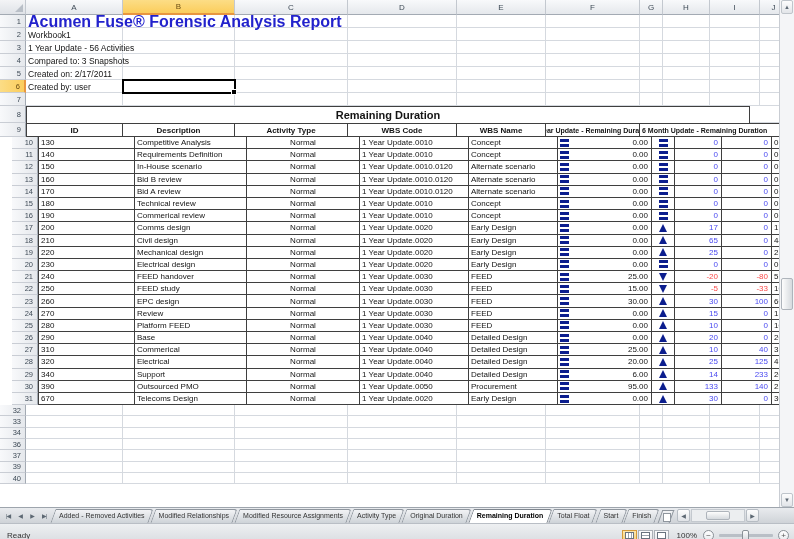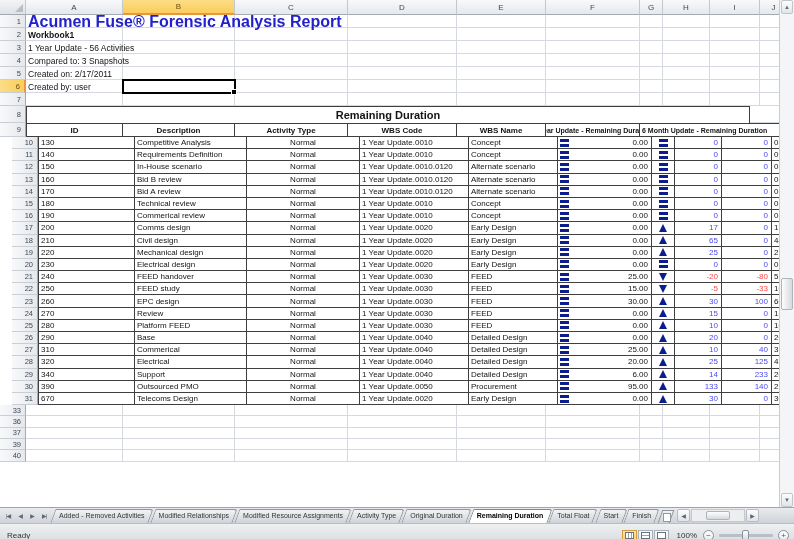--- a/index.html
+++ b/index.html
@@ -34,21 +34,21 @@
 
   .w-A{width:97px}.w-B{width:112px}.w-C{width:113px}.w-D{width:109px}.w-E{width:89px}
   .w-F{width:94px}.w-G{width:23px}.w-H{width:47px}.w-I{width:50px}.w-J{width:28px}
 
   .ec { flex:none; height:100%; border-right:1px solid #d5d9df; border-bottom:1px solid #d5d9df; }
   .r8rest { width:38px; }
 
   .rowtext { position:absolute; left:28px; top:0; height:100%; display:flex; align-items:center;
     font-size:8.5px; color:#141414; white-space:nowrap; z-index:2; }
   .rowtext.r1-title { font-size:16px; font-weight:bold; color:#2222cc; }
-  .rowtext.bold { font-weight:bold; }
+  .rowtext.bold { font-weight:normal; }
 
   .title-box { flex:none; width:724px; height:100%; background:#fff; border:1px solid #3f3f3f;
     border-bottom:none; display:flex; align-items:center; justify-content:center;
     font-size:11px; font-weight:bold; color:#141414; }
 
   .hc { flex:none; height:100%; background:#fff; border-top:1px solid #3f3f3f;
     border-right:1px solid #3f3f3f; border-bottom:1px solid #3f3f3f;
     font-size:8px; font-weight:bold; color:#141414; display:flex; align-items:center;
     justify-content:center; overflow:hidden; white-space:nowrap; }
   .hfirst { border-left:1px solid #3f3f3f; }
@@ -668,22 +668,48 @@
           <span>0.00</span>
         </div>
         <div class="dc center w-G">
           <span class="ic up"></span>
         </div>
         <div class="dc right w-H pos">30</div>
         <div class="dc right w-I pos">0</div>
         <div class="dc left w-J">30.</div>
       </div>
 
+      <div class="r r-e">
+        <div class="gut">32</div>
+        <div class="ec w-A"></div>
+        <div class="ec w-B"></div>
+        <div class="ec w-C"></div>
+        <div class="ec w-D"></div>
+        <div class="ec w-E"></div>
+        <div class="ec w-F"></div>
+        <div class="ec w-G"></div>
+        <div class="ec w-H"></div>
+        <div class="ec w-I"></div>
+        <div class="ec w-J"></div>
+      </div>
         <div class="r r-e">
         <div class="gut">33</div>
+        <div class="ec w-A"></div>
+        <div class="ec w-B"></div>
+        <div class="ec w-C"></div>
+        <div class="ec w-D"></div>
+        <div class="ec w-E"></div>
+        <div class="ec w-F"></div>
+        <div class="ec w-G"></div>
+        <div class="ec w-H"></div>
+        <div class="ec w-I"></div>
+        <div class="ec w-J"></div>
+      </div>
+        <div class="r r-e">
+        <div class="gut">34</div>
         <div class="ec w-A"></div>
         <div class="ec w-B"></div>
         <div class="ec w-C"></div>
         <div class="ec w-D"></div>
         <div class="ec w-E"></div>
         <div class="ec w-F"></div>
         <div class="ec w-G"></div>
         <div class="ec w-H"></div>
         <div class="ec w-I"></div>
         <div class="ec w-J"></div>

